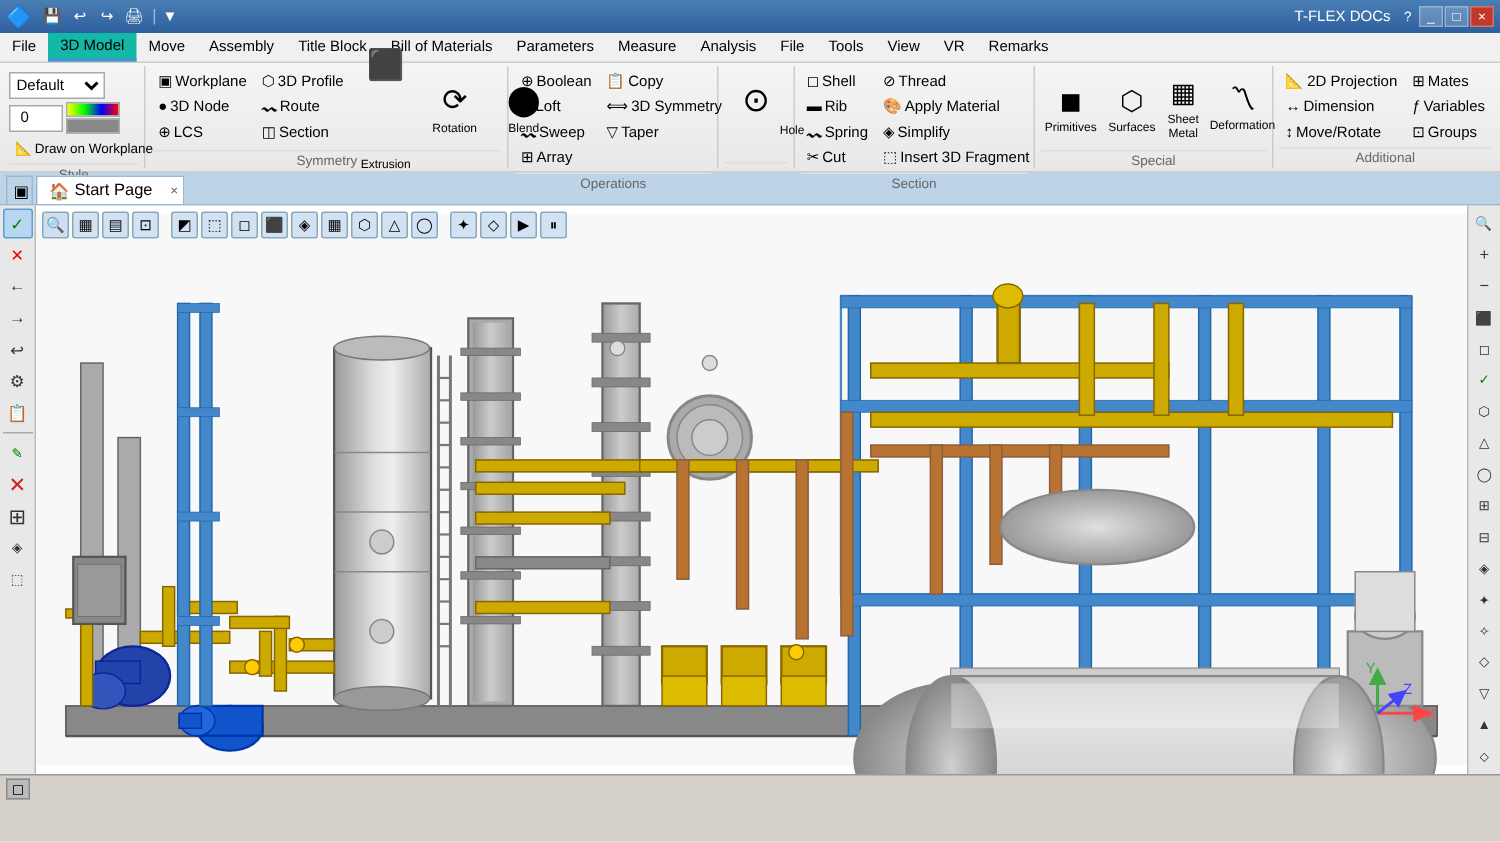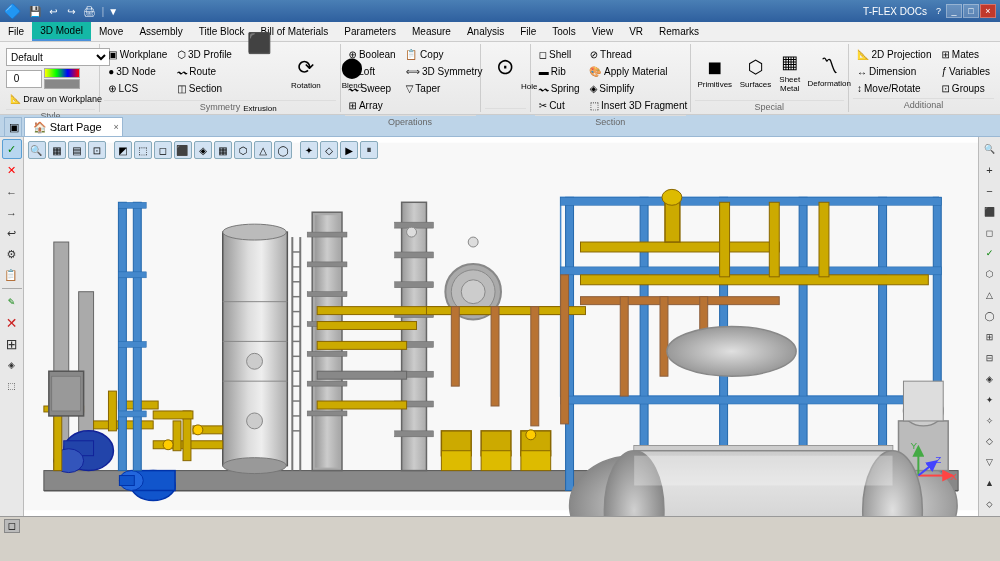--- a/index.html
+++ b/index.html
@@ -230,21 +230,21 @@
       background: #d4d0c8;
       border-top: 1px solid #999;
       display: flex;
       align-items: center;
       padding: 0 4px;
       gap: 8px;
       font-size: 10px;
     }
 
     .style-dropdown {
-      width: 104px;
+      width: 64px;
       height: 18px;
       font-size: 10px;
       border: 1px solid #aaa;
       background: white;
     }
     .style-spinbox {
       width: 40px;
       height: 18px;
       font-size: 10px;
       border: 1px solid #aaa;

